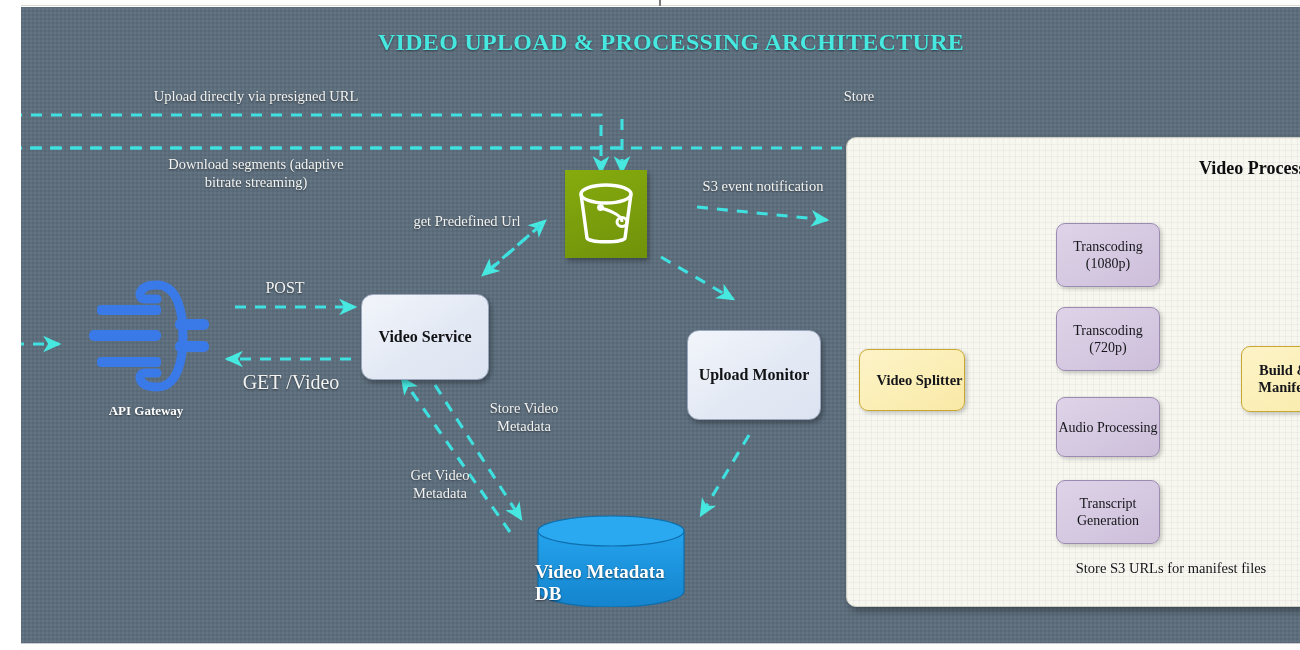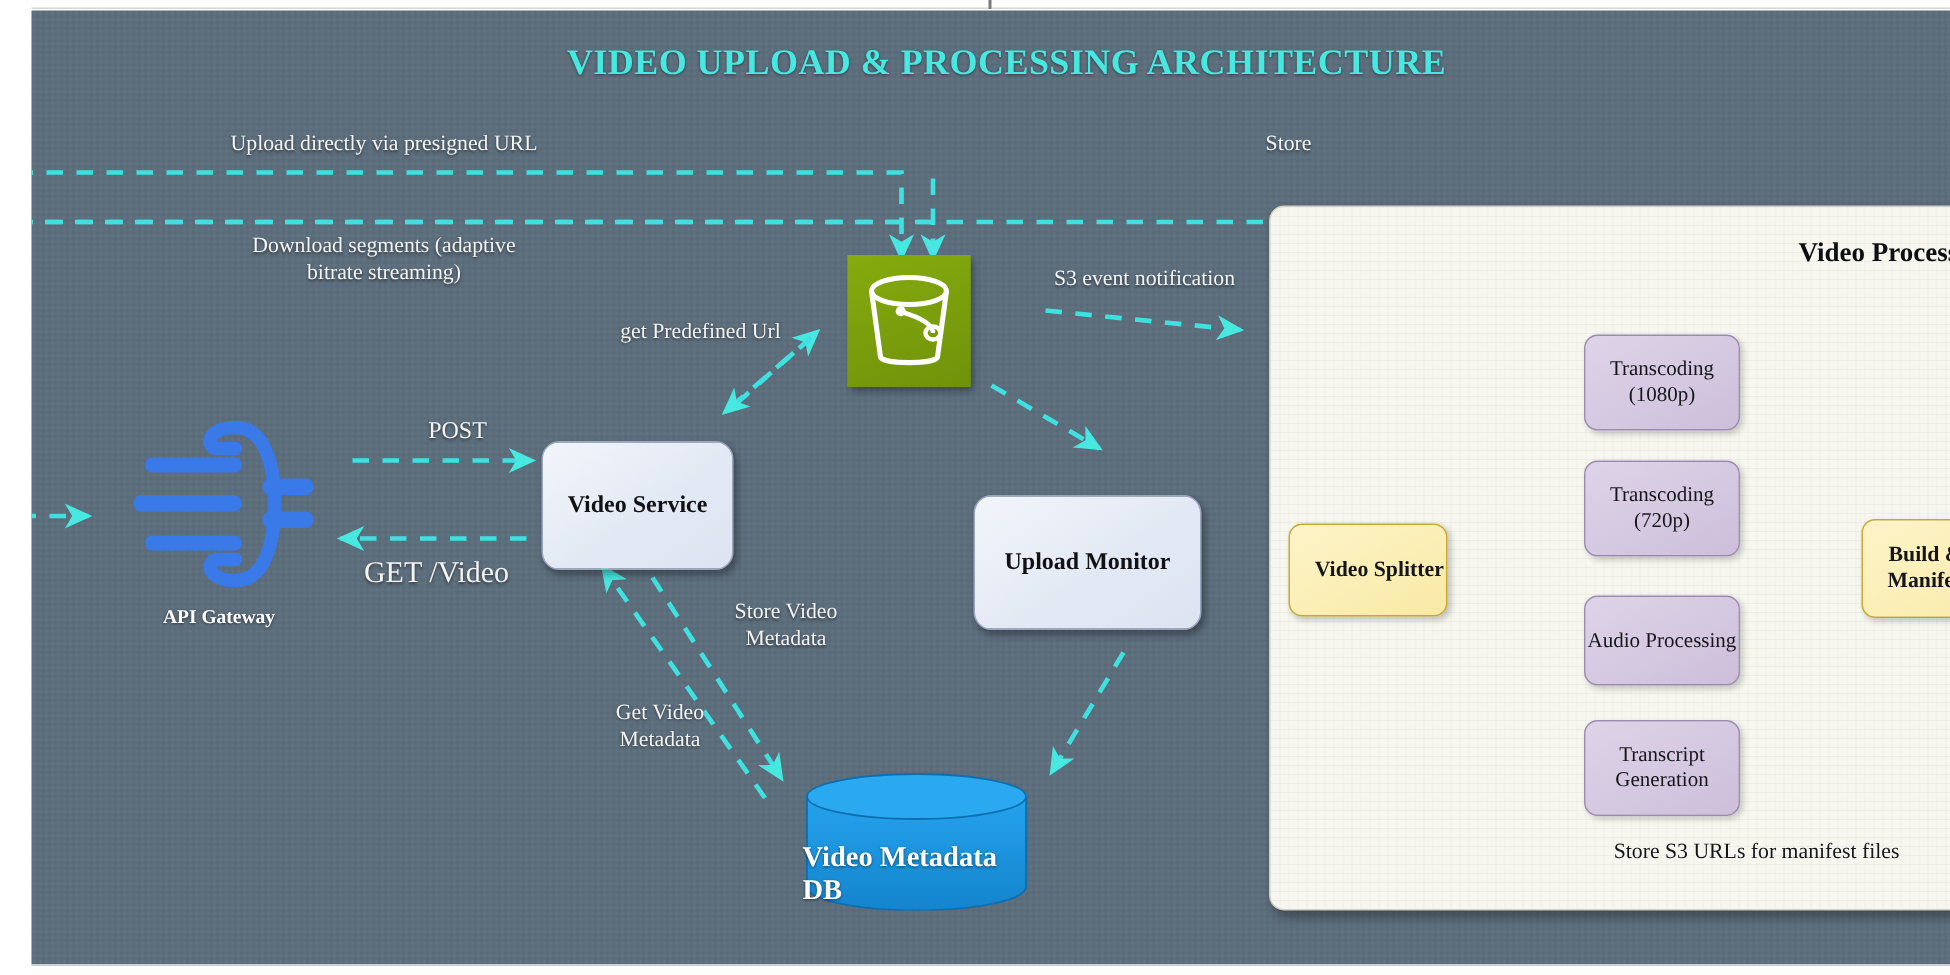--- a/index.html
+++ b/index.html
@@ -211,21 +211,21 @@
 
     <div class="dlabel" style="left:82px; top:148px; width:306px;">Download segments (adaptive
 bitrate streaming)</div>
 
     <div class="dlabel" style="left:778px; top:80px; width:120px;">Store</div>
 
     <div class="dlabel" style="left:660px; top:170px; width:164px;font-family:Liberation Serif, serif;">S3 event notification</div>
 
     <div class="dlabel" style="left:370px; top:205px; width:152px;">get Predefined Url</div>
 
-    <div class="dlabel" style="left:236px; top:272px; width:96px; font-size:16px;">POST</div>
+    <div class="dlabel" style="left:216px; top:272px; width:96px; font-size:16px;">POST</div>
 
     <div class="dlabel" style="left:204px; top:366px; width:132px; font-size:20px;">GET /Video</div>
 
     <div class="dlabel" style="left:440px; top:392px; width:126px;">Store Video
 Metadata</div>
 
     <div class="dlabel" style="left:358px; top:459px; width:122px;">Get Video
 Metadata</div>
 
     <div id="api-gw">
@@ -252,21 +252,21 @@
         <g fill="none" stroke="#ffffff" stroke-width="3.4" stroke-linejoin="round">
           <ellipse cx="41" cy="24" rx="25" ry="9"></ellipse>
           <path d="M 16,24 L 22,68 C 24,73 58,73 60,68 L 66,24"></path>
           <path d="M 36,38 C 50,42 57,47 57,52" stroke-width="3"></path>
         </g>
         <circle cx="35.5" cy="37.5" r="3.4" fill="#ffffff"></circle>
         <ellipse cx="57" cy="52" rx="5" ry="4.4" fill="none" stroke="#ffffff" stroke-width="3"></ellipse>
       </svg>
     </div>
 
-    <div class="node svc-box" id="upload-monitor" style="left:628px; top:323px; width:152px; height:90px;">
+    <div class="node svc-box" id="upload-monitor" style="left:666px; top:323px; width:134px; height:90px;">
       <span>Upload Monitor</span>
     </div>
 
     <div id="db">
       <svg viewBox="0 0 152 92" width="152" height="92">
         <defs>
           <linearGradient id="dbg" x1="0" y1="0" x2="0" y2="1">
             <stop offset="0" stop-color="#25a3ed"></stop>
             <stop offset="1" stop-color="#1484cd"></stop>
           </linearGradient>

